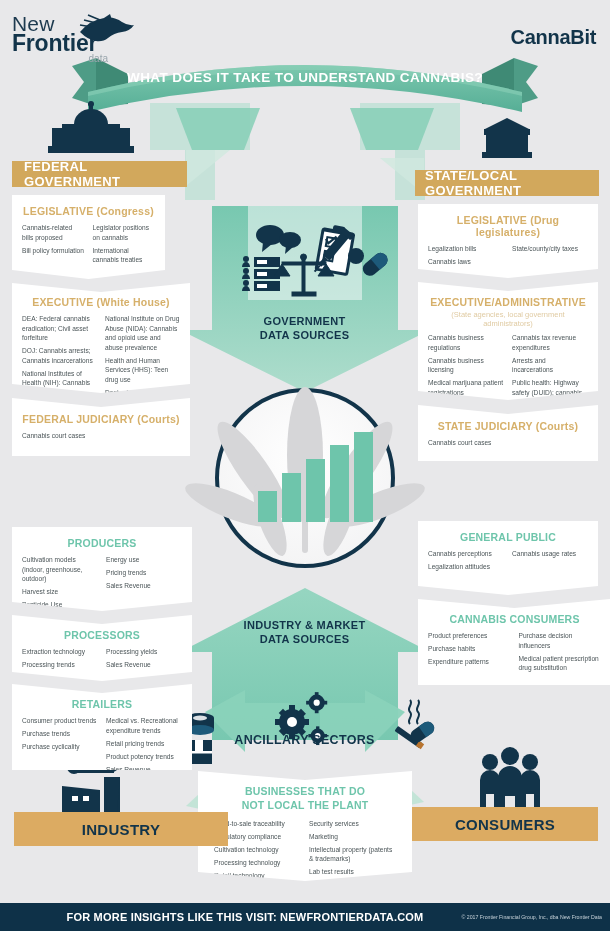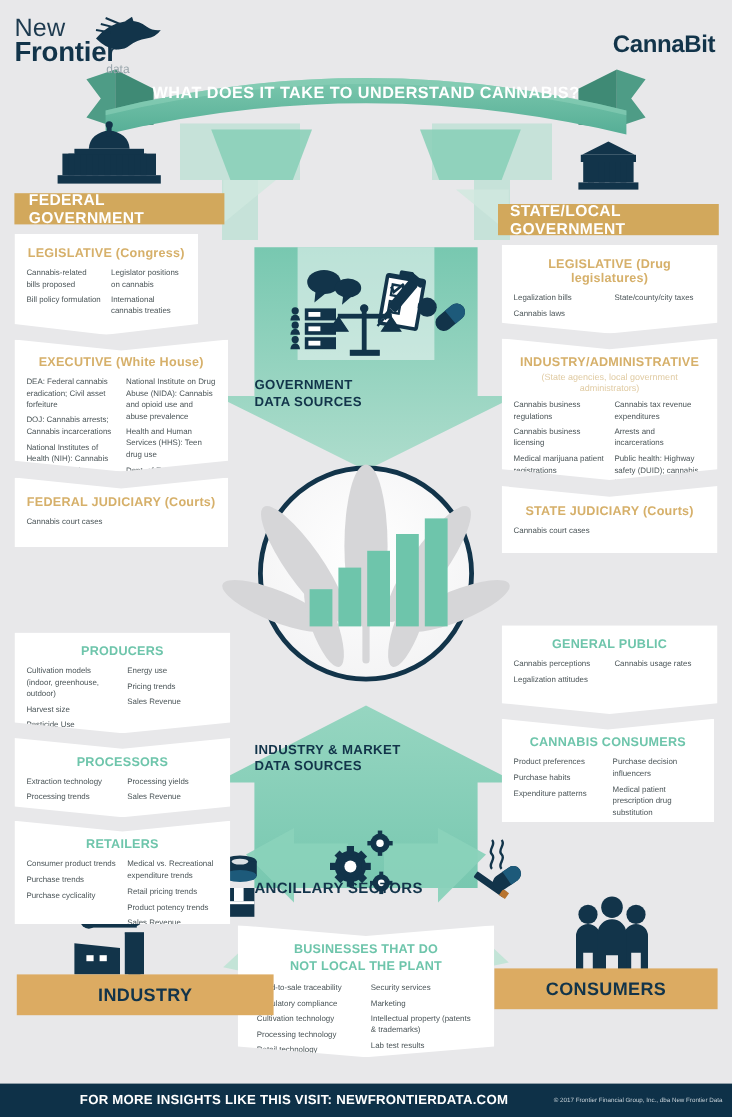--- a/index.html
+++ b/index.html
@@ -56,21 +56,21 @@
 
   .chev-down{clip-path:polygon(0 0,100% 0,100% calc(100% - 9px),50% 100%,0 calc(100% - 9px));}
   .chev-both{clip-path:polygon(0 0,50% 9px,100% 0,100% calc(100% - 9px),50% 100%,0 calc(100% - 9px));}
   .chev-top{clip-path:polygon(0 0,50% 9px,100% 0,100% 100%,0 100%);}
 
   
   .svglayer{position:absolute;left:0;top:0;width:610px;height:931px;pointer-events:none;}
 
   
   .ctr-label{
-    position:absolute;text-align:left;color:#12344a;font-weight:bold;
+    position:absolute;text-align:center;color:#12344a;font-weight:bold;
     letter-spacing:.3px;line-height:1.25;
   }
   #gov-ds-label{left:212px;top:315px;width:185px;font-size:11px;}
   #ind-ds-label{left:212px;top:619px;width:185px;font-size:11px;}
   #anc-label{left:212px;top:733px;width:185px;font-size:12.5px;}
 
   
   .bottom-bar{
     position:absolute;height:34px;background:#dcab62;
     display:flex;align-items:center;justify-content:center;
@@ -420,21 +420,21 @@
         <li>Legalization bills</li>
         <li>Cannabis laws</li>
       </ul>
       <ul>
         <li>State/county/city taxes</li>
       </ul>
     </div>
   </div>
 
   <div class="panel chev-both" style="left:418px;top:282px;width:180px;height:118px;">
-    <h4 class="gold" style="margin-top:8px">INDUSTRY/ADMINISTRATIVE</h4>
+    <h4 class="gold" style="margin-top:8px">EXECUTIVE/ADMINISTRATIVE</h4>
     <h5>(State agencies, local government administrators)</h5>
     <div class="cols">
       <ul>
         <li>Cannabis business regulations</li>
         <li>Cannabis business licensing</li>
         <li>Medical marijuana patient registrations</li>
         <li>Cannabis tax revenue</li>
       </ul>
       <ul>
         <li>Cannabis tax revenue expenditures</li>
@@ -512,21 +512,21 @@
       <ul>
         <li>Cannabis perceptions</li>
         <li>Legalization attitudes</li>
       </ul>
       <ul>
         <li>Cannabis usage rates</li>
       </ul>
     </div>
   </div>
 
-  <div class="panel chev-top" style="left:418px;top:599px;width:177px;height:86px;">
+  <div class="panel chev-top" style="left:418px;top:599px;width:193px;height:86px;">
     <h4 class="green" style="margin-top:8px">CANNABIS CONSUMERS</h4>
     <div class="cols">
       <ul>
         <li>Product preferences</li>
         <li>Purchase habits</li>
         <li>Expenditure patterns</li>
       </ul>
       <ul>
         <li>Purchase decision influencers</li>
         <li>Medical patient prescription drug substitution</li>

